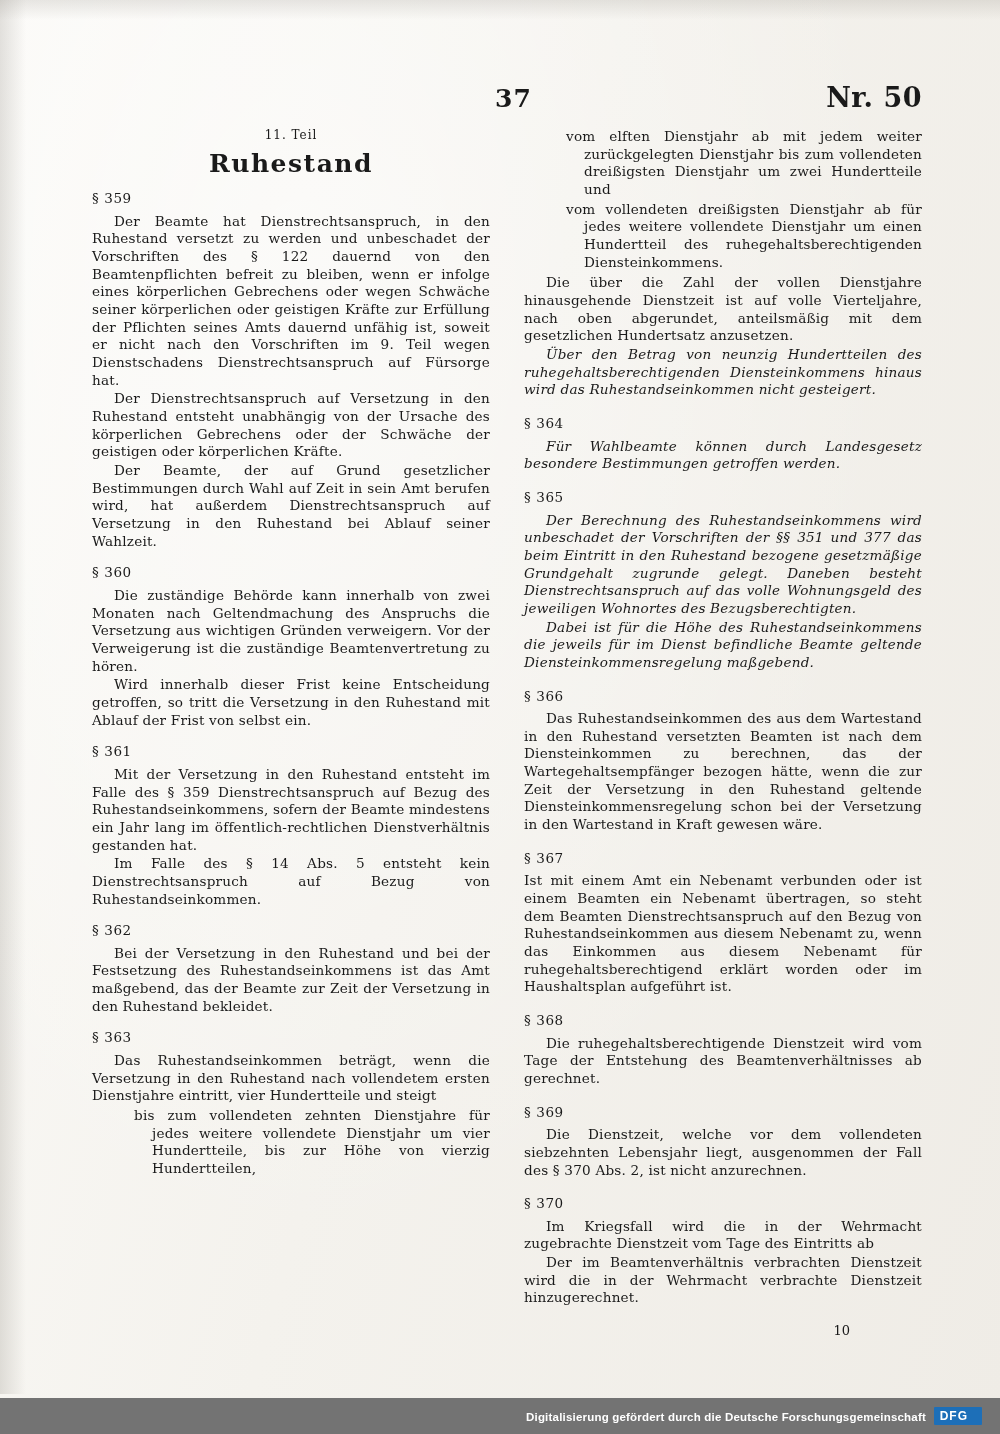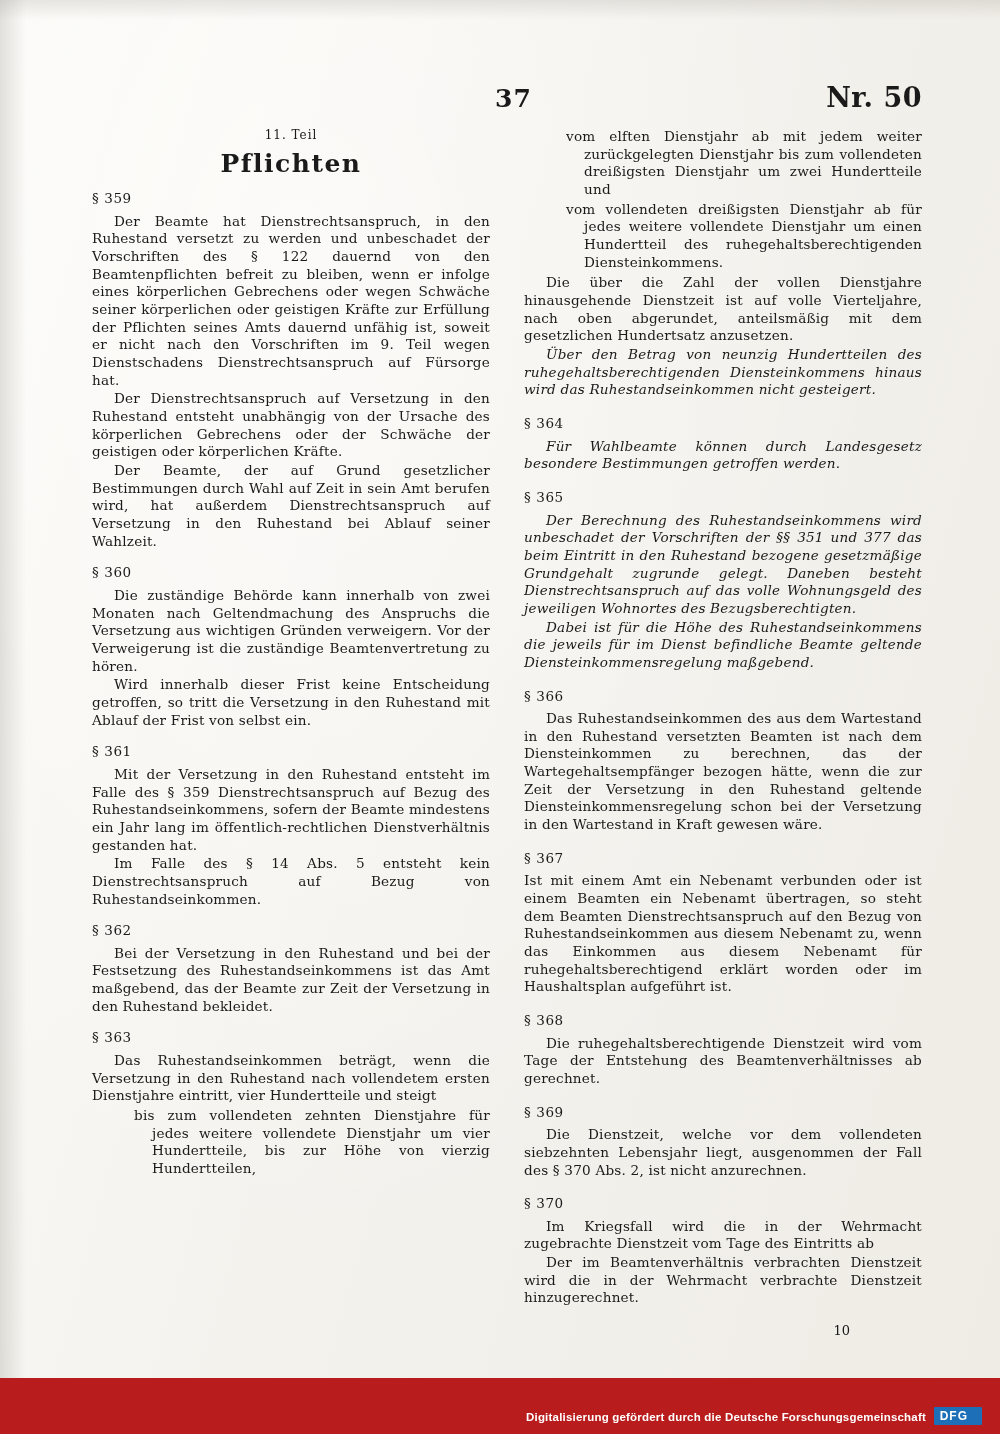--- a/index.html
+++ b/index.html
@@ -124,22 +124,22 @@
     right: 150px;
     bottom: 96px;
     font-size: 13px;
     font-family: "DejaVu Serif", serif;
   }
   .footer-banner {
     position: absolute;
     left: 0;
     right: 0;
     bottom: 0;
-    height: 56px;
-    background: #b91c1c;
+    height: 36px;
+    background: #737373;
   }
   .footer-text {
     position: absolute;
     right: 74px;
     bottom: 11px;
     color: #ffffff;
     font-size: 11.5px;
     font-weight: bold;
     font-family: "Liberation Sans", sans-serif;
     letter-spacing: 0.2px;
@@ -183,21 +183,21 @@
 
     <div class="header">
       <div class="page-number">37</div>
       <div class="issue-number">Nr. 50</div>
     </div>
 
     <div class="columns">
 
       <div class="col col-left">
         <div class="part-title">11. Teil</div>
-        <div class="part-heading">Pflichten</div>
+        <div class="part-heading">Ruhestand</div>
 
         <div class="section-no first">§ 359</div>
         <p class="para">Der Beamte hat Dienstrechtsanspruch, in den Ruhestand versetzt zu werden und unbeschadet der Vorschriften des § 122 dauernd von den Beamtenpflichten befreit zu bleiben, wenn er infolge eines körperlichen Gebrechens oder wegen Schwäche seiner körperlichen oder geistigen Kräfte zur Erfüllung der Pflichten seines Amts dauernd unfähig ist, soweit er nicht nach den Vorschriften im 9. Teil wegen Dienstschadens Dienstrechtsanspruch auf Fürsorge hat.</p>
         <p class="para">Der Dienstrechtsanspruch auf Versetzung in den Ruhestand entsteht unabhängig von der Ursache des körperlichen Gebrechens oder der Schwäche der geistigen oder körperlichen Kräfte.</p>
         <p class="para">Der Beamte, der auf Grund gesetzlicher Bestimmungen durch Wahl auf Zeit in sein Amt berufen wird, hat außerdem Dienstrechtsanspruch auf Versetzung in den Ruhestand bei Ablauf seiner Wahlzeit.</p>
 
         <div class="section-no">§ 360</div>
         <p class="para">Die zuständige Behörde kann innerhalb von zwei Monaten nach Geltendmachung des Anspruchs die Versetzung aus wichtigen Gründen verweigern. Vor der Verweigerung ist die zuständige Beamtenvertretung zu hören.</p>
         <p class="para">Wird innerhalb dieser Frist keine Entscheidung getroffen, so tritt die Versetzung in den Ruhestand mit Ablauf der Frist von selbst ein.</p>
 

